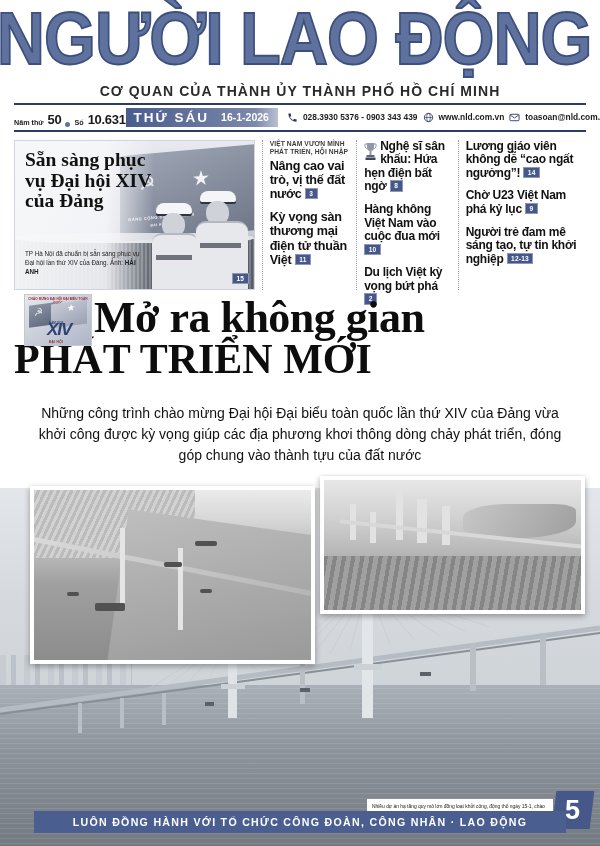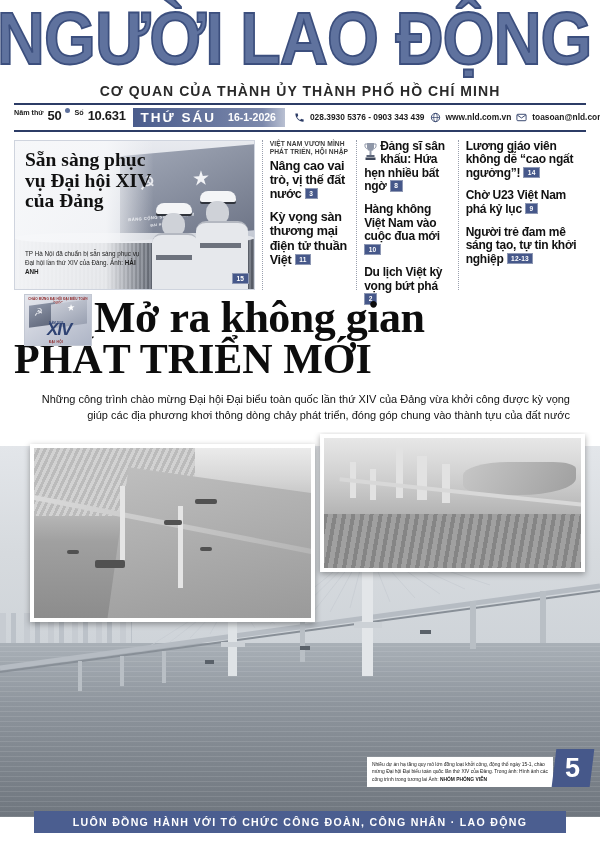--- a/index.html
+++ b/index.html
@@ -38,22 +38,22 @@
   }
   .masthead-rule { height:2px; background:#2c3c66; margin-top:4px; }
 
   
   .infobar {
     display:flex; align-items:stretch;
     height: 19px; margin-top: 3px;
     font-size: 9px; color:#1a1a1a;
   }
   .info-left {
-    display:flex; align-items:flex-start; gap:4px;
-    padding-right: 7px; white-space:nowrap;
+    display:flex; align-items:flex-end; gap:4px;
+    white-space:nowrap;
   }
   .info-left .lbl { font-size:7.2px; font-weight:600; }
   .info-left .big { font-size:13px; font-weight:800; letter-spacing:-0.3px;}
   .dot-sep { width:5px;height:5px;border-radius:50%;background:#5f729e;display:inline-block;}
   .info-date {
     background: linear-gradient(90deg,#4a5c8c 0%, #7b88ab 85%, #b9c0d2 100%);
     color:#fff; display:flex; align-items:center; gap:12px;
     padding: 0 9px 0 8px; white-space:nowrap;
   }
   .info-date .dow { font-size:13.5px; font-weight:800; letter-spacing:2px; }
@@ -157,22 +157,22 @@
     font-weight:700; font-size:44px; line-height:1.0;
     color:#0d0d0d; margin-left:80px; letter-spacing:-0.5px;
   }
   .head2 {
     font-family:"Liberation Serif", serif;
     font-weight:700; font-size:42px; line-height:1.02;
     color:#0d0d0d; letter-spacing:0px;
     margin-top:-2px;
   }
   .sub {
-    margin: 10px auto 0 auto; width: 540px; text-align:right;
-    font-size:11px; line-height:1.52; color:#111; font-weight:400;
+    margin: 22px auto 0 auto; width: 540px; text-align:center;
+    font-size:14px; line-height:1.52; color:#111; font-weight:400;
   }
 
   
   .photoarea { position:relative; margin-top:8px; height:385px; overflow:hidden; }
 
   .render { position:absolute; left:0; top:14px; width:600px; height:371px; overflow:hidden;
     background:linear-gradient(180deg,#dfe2e6 0%,#d0d4d9 40%,#c2c7cd 52%,#9fa6ad 53%,#8d949c 100%); }
   .sky { position:absolute; left:0; top:0; width:100%; height:53%;
     background:linear-gradient(180deg,#e3e6ea 0%,#d6dade 55%,#cfd4d9 100%); }
   .water { position:absolute; left:0; top:53%; width:100%; height:47%;
@@ -339,21 +339,21 @@
         <span class="trophy">
           <svg width="13" height="22" viewBox="0 0 26 44">
             <path d="M6 4h14v9a7 7 0 0 1-14 0z" fill="#8f97a8"></path>
             <path d="M6 6H2v4c0 3 2 5 4 5" fill="none" stroke="#8f97a8" stroke-width="2"></path>
             <path d="M20 6h4v4c0 3-2 5-4 5" fill="none" stroke="#8f97a8" stroke-width="2"></path>
             <rect x="11" y="20" width="4" height="8" fill="#8f97a8"></rect>
             <rect x="5" y="28" width="16" height="4" fill="#5b6478"></rect>
             <rect x="3" y="33" width="20" height="5" fill="#3d4659"></rect>
           </svg>
         </span>
-        <span>Đảng sĩ sân khấu: Hứa hẹn nhiều bất ngờ</span>
+        <span>Nghệ sĩ sân khấu: Hứa hẹn điện bất ngờ</span>
         <span class="pagetag">8</span>
       </div>
       <div class="hl small">
         <span>Hàng không Việt Nam vào cuộc đua mới</span>
         <span class="pagetag">10</span>
       </div>
       <div class="hl small">
         <span>Du lịch Việt kỳ vọng bứt phá</span>
         <span class="pagetag">2</span>
       </div>

